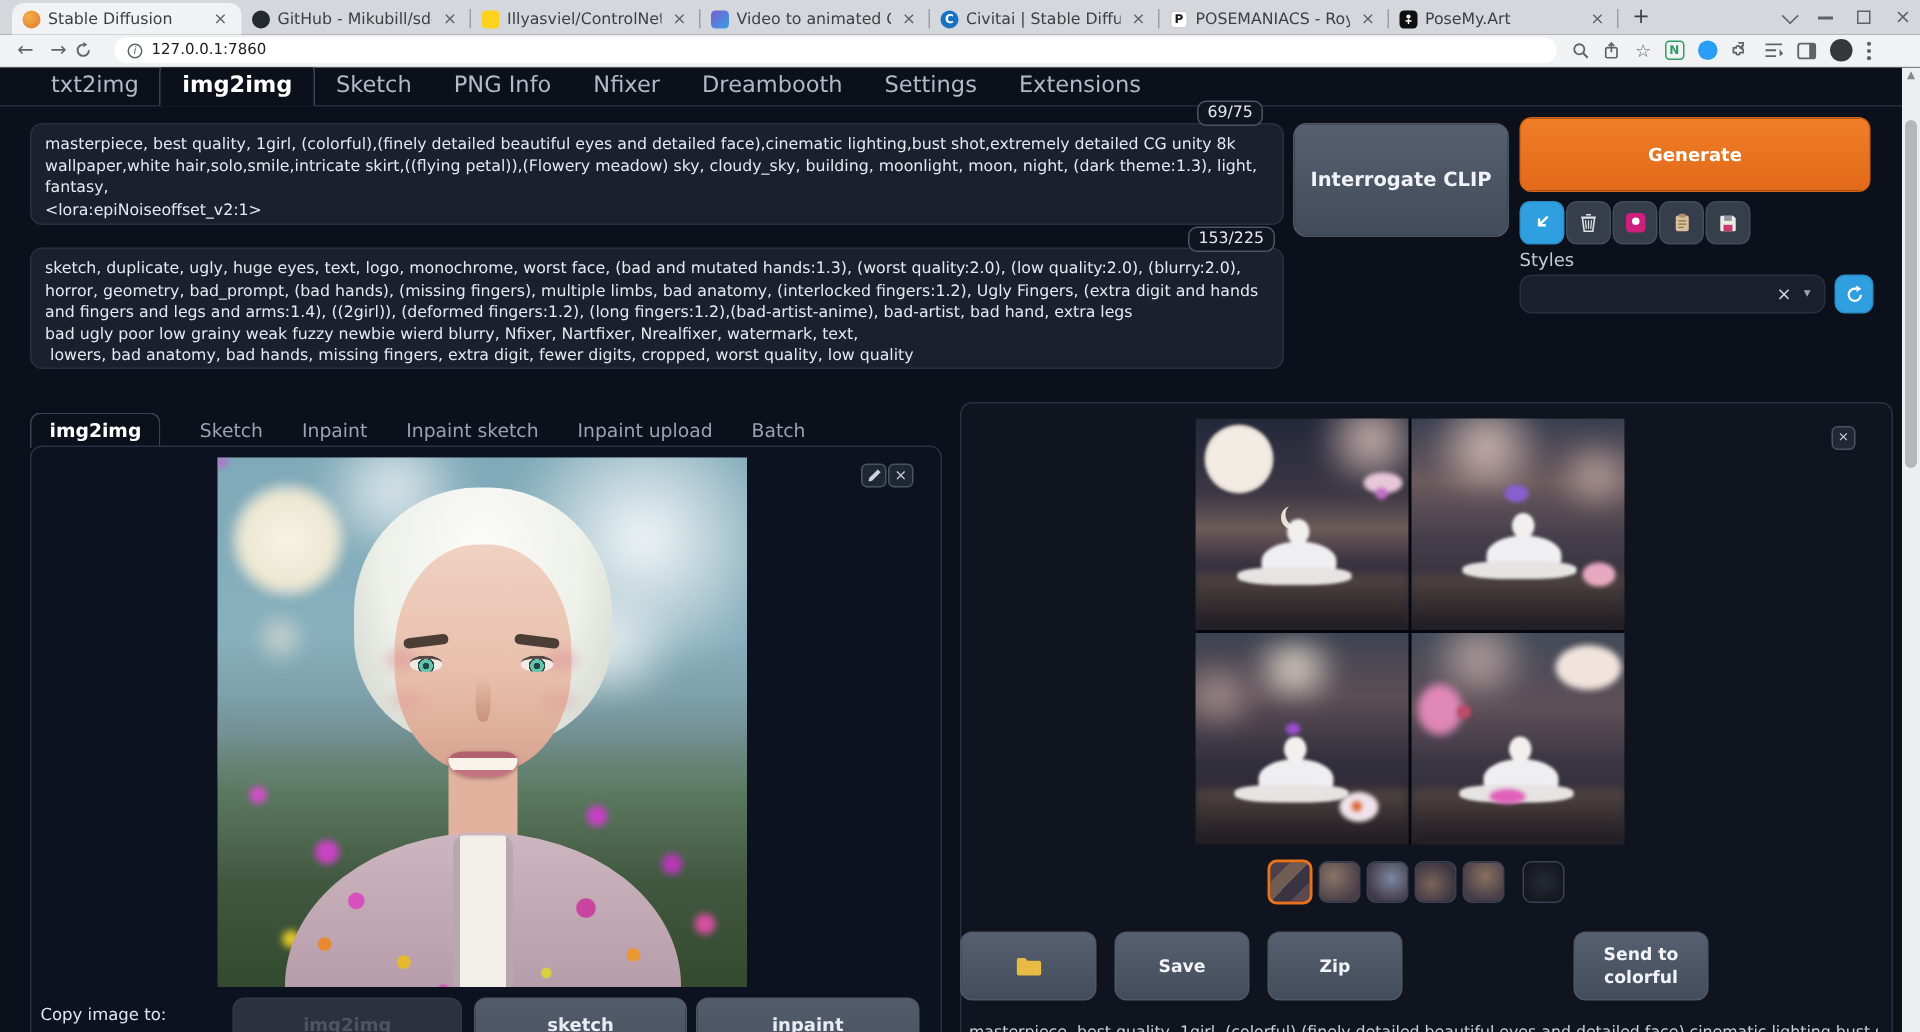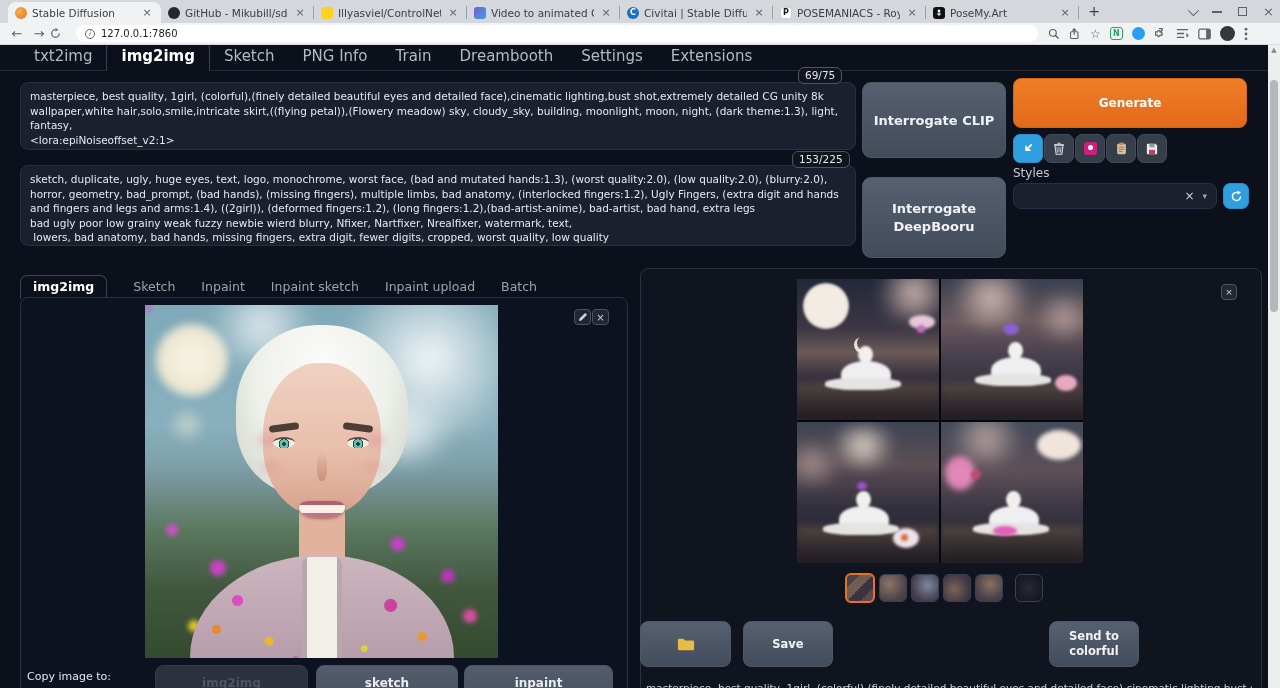--- a/index.html
+++ b/index.html
@@ -289,36 +289,35 @@
     </div>
   </div>
 
   <div class="page">
 
     <div class="main-tabs">
       <span class="mtab">txt2img</span>
       <span class="mtab active">img2img</span>
       <span class="mtab">Sketch</span>
       <span class="mtab">PNG Info</span>
-      <span class="mtab">Train</span>
+      <span class="mtab">Nfixer</span>
       <span class="mtab">Dreambooth</span>
       <span class="mtab">Settings</span>
       <span class="mtab">Extensions</span>
     </div>
 
     <textarea id="prompt-ta" class="prompt" spellcheck="false" style="">masterpiece, best quality, 1girl, (colorful),(finely detailed beautiful eyes and detailed face),cinematic lighting,bust shot,extremely detailed CG unity 8k wallpaper,white hair,solo,smile,intricate skirt,((flying petal)),(Flowery meadow) sky, cloudy_sky, building, moonlight, moon, night, (dark theme:1.3), light, fantasy,
 &lt;lora:epiNoiseoffset_v2:1&gt;</textarea>
     <div class="counter" id="counter1">69/75</div>
     <textarea id="neg-ta" class="prompt" spellcheck="false" style="">sketch, duplicate, ugly, huge eyes, text, logo, monochrome, worst face, (bad and mutated hands:1.3), (worst quality:2.0), (low quality:2.0), (blurry:2.0), horror, geometry, bad_prompt, (bad hands), (missing fingers), multiple limbs, bad anatomy, (interlocked fingers:1.2), Ugly Fingers, (extra digit and hands and fingers and legs and arms:1.4), ((2girl)), (deformed fingers:1.2), (long fingers:1.2),(bad-artist-anime), bad-artist, bad hand, extra legs
 bad ugly poor low grainy weak fuzzy newbie wierd blurry, Nfixer, Nartfixer, Nrealfixer, watermark, text,
  lowers, bad anatomy, bad hands, missing fingers, extra digit, fewer digits, cropped, worst quality, low quality</textarea>
     <div class="counter" id="counter2">153/225</div>
 
     <div id="btn-clip" class="btn-sec">Interrogate CLIP</div>
-    <div id="btn-deep" class="btn-sec">Interrogate DeepBooru</div>
 
     <div id="btn-generate">Generate</div>
     <div class="toolbtn blue" style="left:1013px">
       <svg width="13" height="13" viewBox="0 0 16 16">
           <path d="M12 3 L5 10 M5 4.5 V10 H10.5" stroke="#fff" stroke-width="2" fill="none"></path>
         </svg>
     </div>
     <div class="toolbtn" style="left:1044px">
       <svg width="12" height="13" viewBox="0 0 14 16">
           <path d="M2 4 L3.5 15 H10.5 L12 4 Z" fill="none" stroke="#dfe3e8" stroke-width="1.3"></path>
@@ -452,20 +451,21 @@
       <div class="thumb t5"></div>
       <div class="thumb t6"></div>
     </div>
 
     <div class="galbtn" id="gb-folder">
       <svg width="18" height="15" viewBox="0 0 20 16">
           <path d="M1 3 a1.5 1.5 0 0 1 1.5-1.5 H7 L9 3.5 H17.5 A1.5 1.5 0 0 1 19 5 V13 a1.5 1.5 0 0 1 -1.5 1.5 H2.5 A1.5 1.5 0 0 1 1 13 Z" fill="#e8bb45"></path>
         </svg>
     </div>
     <div class="galbtn" id="gb-save">Save</div>
+    <div class="galbtn" id="gb-zip">Zip</div>
     <div class="galbtn" id="gb-send-inpaint">Send to colorful</div>
 
     <div class="gal-info">masterpiece, best quality, 1girl, (colorful),(finely detailed beautiful eyes and detailed face),cinematic lighting,bust shot,extremely detailed CG</div>
 
     <div class="scrollbar">
       <div class="sb-up">▲</div>
       <div class="sb-thumb"></div>
     </div>
 
   </div>

